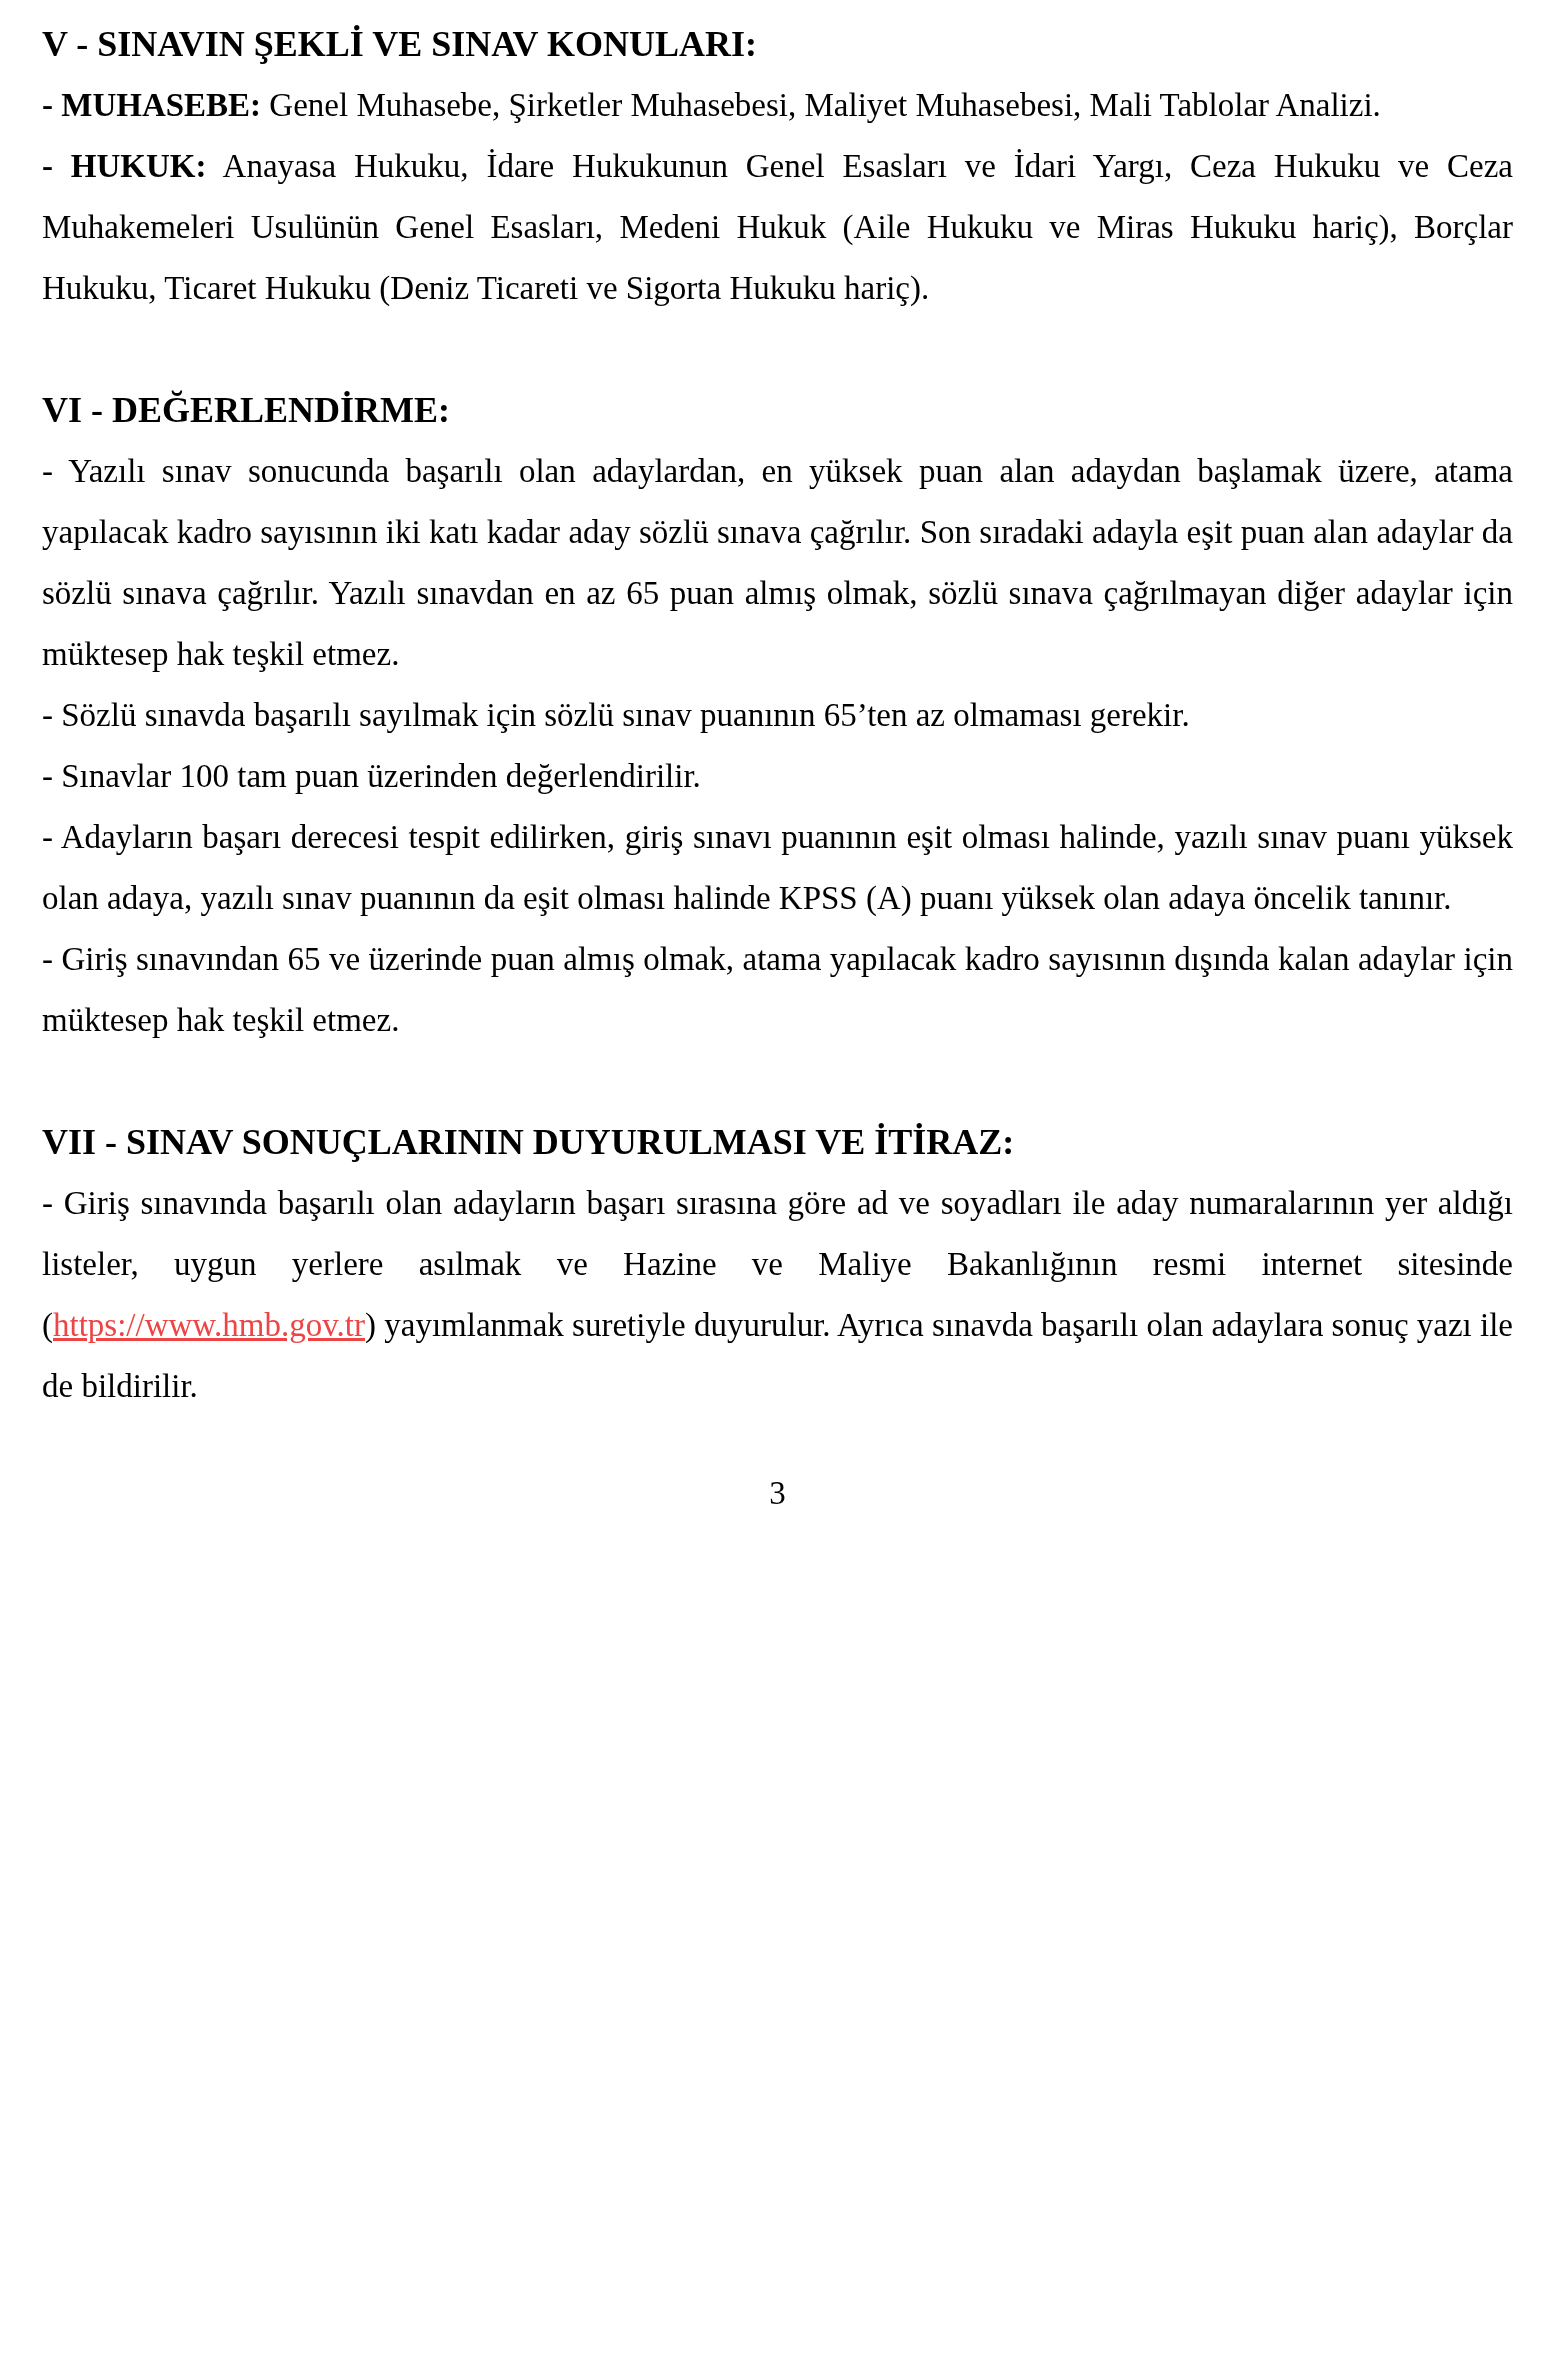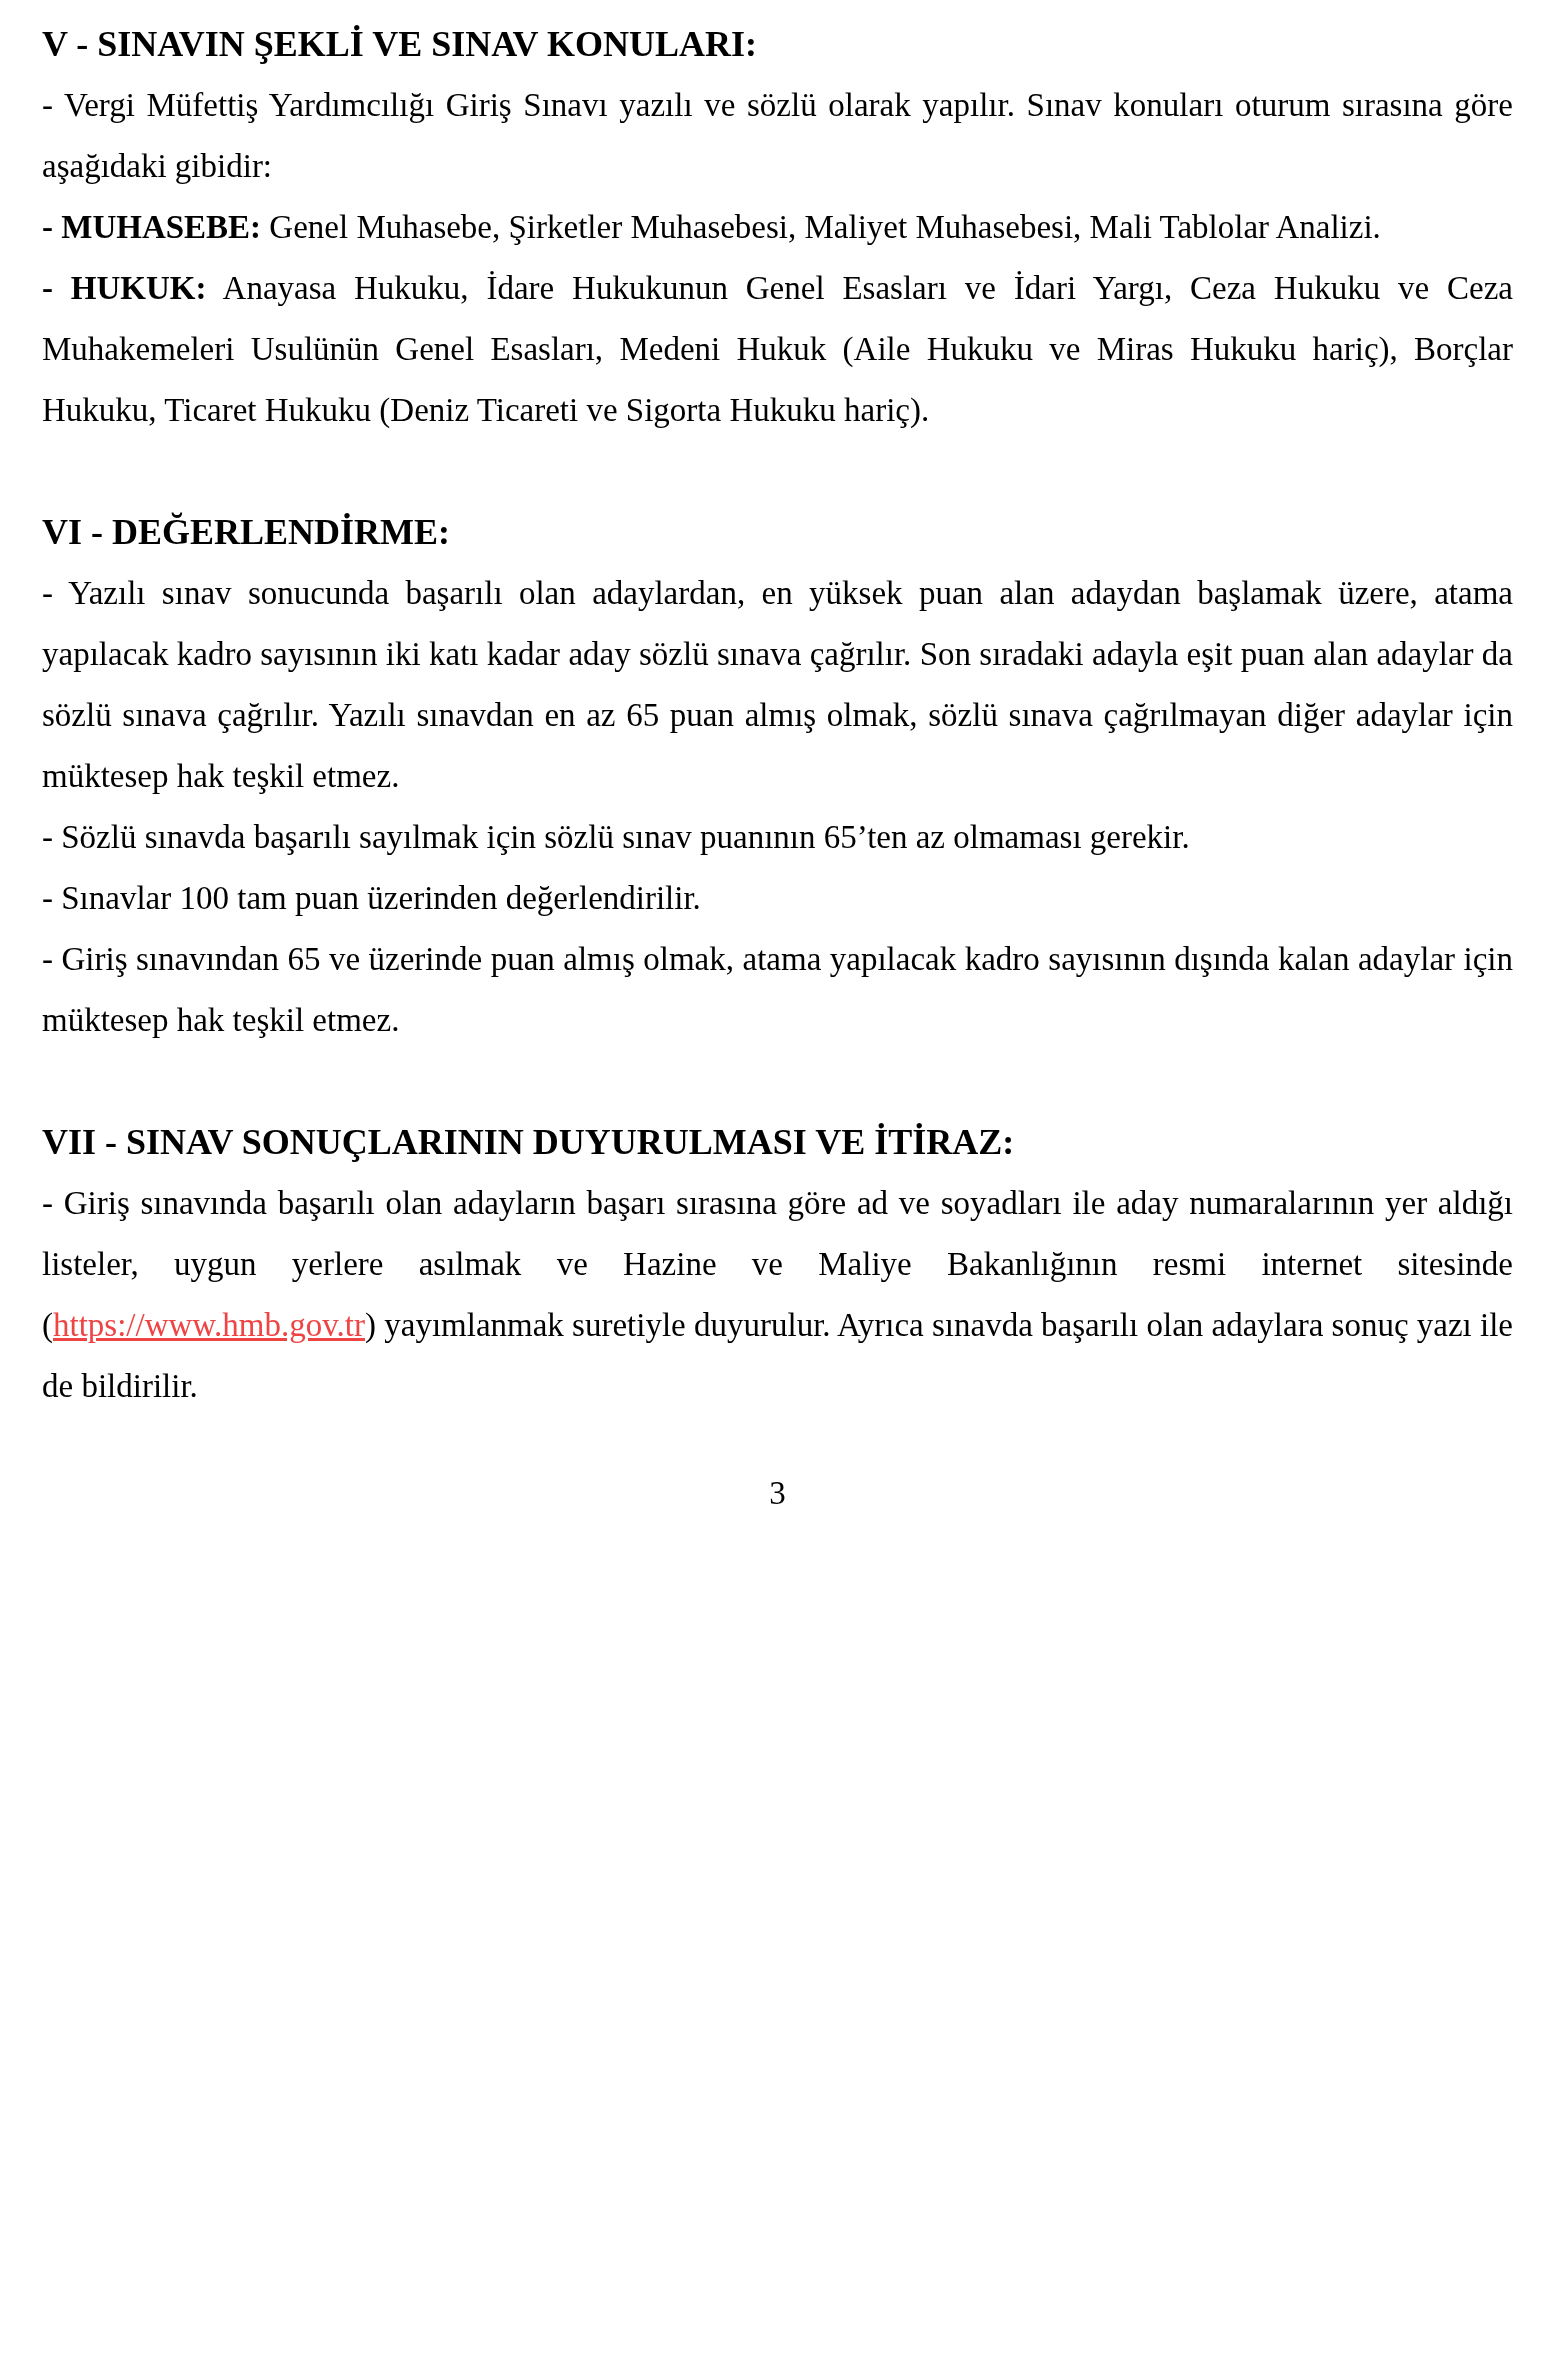--- a/index.html
+++ b/index.html
@@ -38,30 +38,30 @@
     cursor: pointer;
   }
 </style>
 </head>
 <body>
 
 <div class="page">
 
   <section>
     <h2 class="heading">V - SINAVIN ŞEKLİ VE SINAV KONULARI:</h2>
-    <p class="para">- Vergi Müfettiş Yardımcılığı Giriş Sınavı yazılı ve sözlü olarak yapılır. Sınav konuları oturum sırasına göre aşağıdaki gibidir:</p>
     <p class="para"><b class="lead">- MUHASEBE:</b><span> Genel Muhasebe, Şirketler Muhasebesi, Maliyet Muhasebesi, Mali Tablolar Analizi.</span></p>
     <p class="para"><b class="lead">- HUKUK:</b><span> Anayasa Hukuku, İdare Hukukunun Genel Esasları ve İdari Yargı, Ceza Hukuku ve Ceza Muhakemeleri Usulünün Genel Esasları, Medeni Hukuk (Aile Hukuku ve Miras Hukuku hariç), Borçlar Hukuku, Ticaret Hukuku (Deniz Ticareti ve Sigorta Hukuku hariç).</span></p>
   </section>
 
   <section class="section-gap">
     <h2 class="heading">VI - DEĞERLENDİRME:</h2>
     <p class="para">- Yazılı sınav sonucunda başarılı olan adaylardan, en yüksek puan alan adaydan başlamak üzere, atama yapılacak kadro sayısının iki katı kadar aday sözlü sınava çağrılır. Son sıradaki adayla eşit puan alan adaylar da sözlü sınava çağrılır. Yazılı sınavdan en az 65 puan almış olmak, sözlü sınava çağrılmayan diğer adaylar için müktesep hak teşkil etmez.</p>
     <p class="para">- Sözlü sınavda başarılı sayılmak için sözlü sınav puanının 65’ten az olmaması gerekir.</p>
     <p class="para">- Sınavlar 100 tam puan üzerinden değerlendirilir.</p>
+    <p class="para">- Adayların başarı derecesi tespit edilirken, giriş sınavı puanının eşit olması halinde, yazılı sınav puanı yüksek olan adaya, yazılı sınav puanının da eşit olması halinde KPSS (A) puanı yüksek olan adaya öncelik tanınır.</p>
     <p class="para">- Giriş sınavından 65 ve üzerinde puan almış olmak, atama yapılacak kadro sayısının dışında kalan adaylar için müktesep hak teşkil etmez.</p>
   </section>
 
   <section class="section-gap">
     <h2 class="heading">VII - SINAV SONUÇLARININ DUYURULMASI VE İTİRAZ:</h2>
     <p class="para"><span>- Giriş sınavında başarılı olan adayların başarı sırasına göre ad ve soyadları ile aday numaralarının yer aldığı listeler, uygun yerlere asılmak ve Hazine ve Maliye Bakanlığının resmi internet sitesinde (</span><a class="link" href="#">https://www.hmb.gov.tr</a><span>) yayımlanmak suretiyle duyurulur. Ayrıca sınavda başarılı olan adaylara sonuç yazı ile de bildirilir.</span></p>
   </section>
 
   <div class="page-number">3</div>
 

